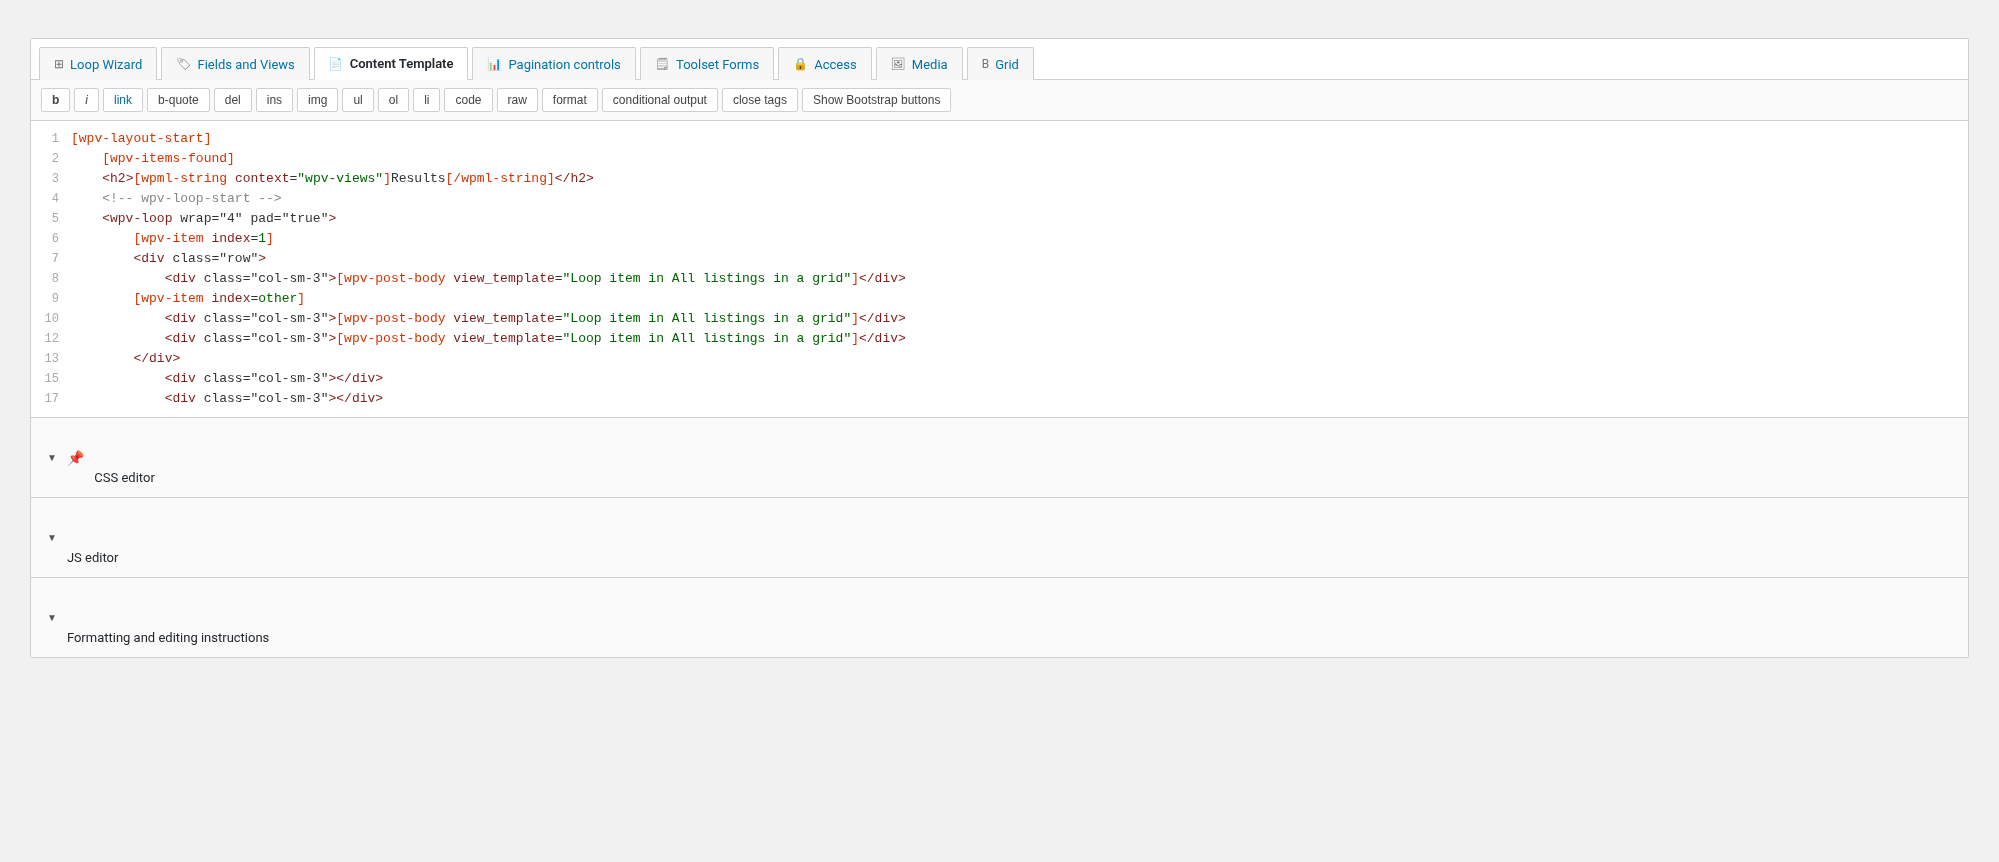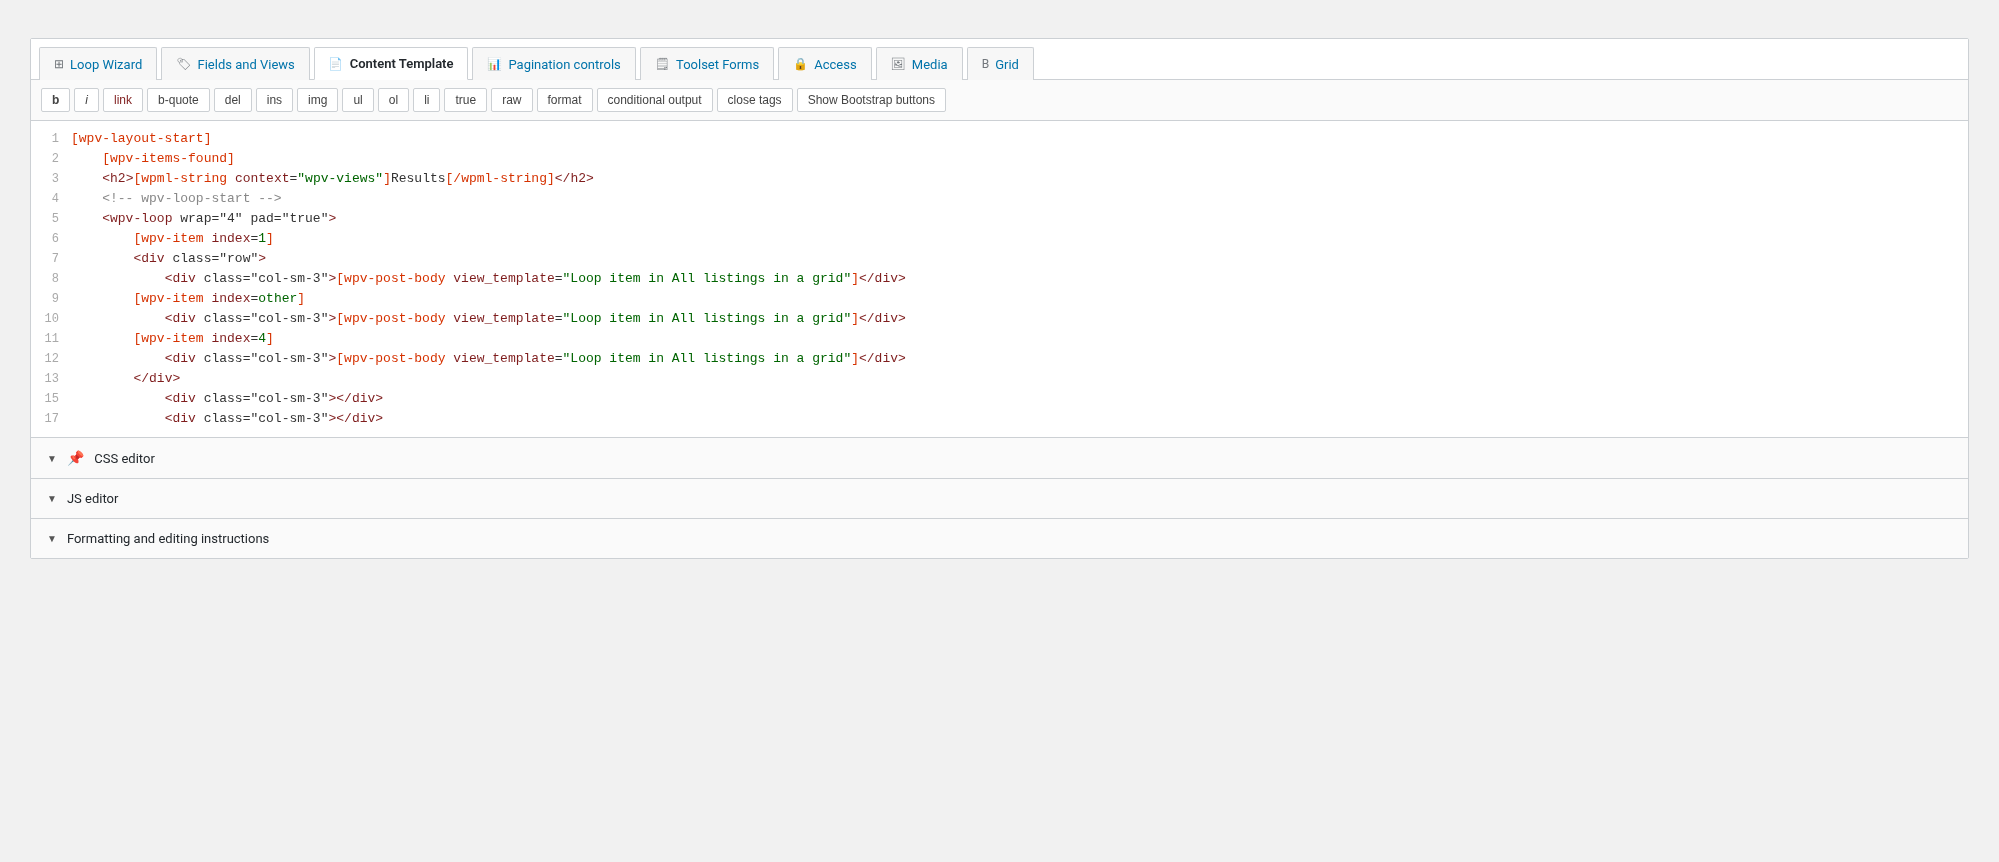--- a/index.html
+++ b/index.html
@@ -82,21 +82,21 @@
       border: 1px solid #ccd0d4;
       background: #fff;
       cursor: pointer;
       font-size: 12px;
       color: #444;
       border-radius: 2px;
       white-space: nowrap;
     }
     .toolbar-btn.bold { font-weight: bold; }
     .toolbar-btn.italic { font-style: italic; }
-    .toolbar-btn.underline { color: #7f1d1d; }
+    .toolbar-btn.underline { color: #0369a1; }
     .code-lines {
       display: flex;
       flex-direction: column;
       font-family: "Courier New", Courier, monospace;
       font-size: 13px;
       line-height: 20px;
       padding: 8px 0;
     }
     .code-line {
       display: flex;
@@ -150,20 +150,21 @@
       font-size: 10px;
     }
     .collapse-pin {
       color: #0073aa;
       font-size: 14px;
     }
     .collapse-title {
       font-size: 13px;
       font-weight: 400;
       color: #23282d;
+      margin-top: 40px;
     }
     .collapse-title.bold { font-weight: 400; }
     
     .editor-scroll-container::-webkit-scrollbar { width: 12px; }
     .editor-scroll-container::-webkit-scrollbar-track { background: #f1f1f1; }
     .editor-scroll-container::-webkit-scrollbar-thumb { background: #c1c1c1; border-radius: 6px; }
   </style>
 </head>
 <body>
 
@@ -215,21 +216,21 @@
         <button class="toolbar-btn bold">b</button>
         <button class="toolbar-btn italic">i</button>
         <button class="toolbar-btn underline">link</button>
         <button class="toolbar-btn">b-quote</button>
         <button class="toolbar-btn">del</button>
         <button class="toolbar-btn">ins</button>
         <button class="toolbar-btn">img</button>
         <button class="toolbar-btn">ul</button>
         <button class="toolbar-btn">ol</button>
         <button class="toolbar-btn">li</button>
-        <button class="toolbar-btn">true</button>
+        <button class="toolbar-btn">code</button>
         <button class="toolbar-btn">raw</button>
         <button class="toolbar-btn">format</button>
         <button class="toolbar-btn">conditional output</button>
         <button class="toolbar-btn">close tags</button>
         <button class="toolbar-btn">Show Bootstrap buttons</button>
       </div>
 
     <div class="editor-scroll-container">
       <div class="code-lines" id="code-lines">
           <div class="code-line">
@@ -266,24 +267,20 @@
           </div>
           <div class="code-line">
             <span class="line-number">9</span>
             <span class="line-content">        <span class="c-shortcode">[wpv-item</span> <span class="c-attr">index</span>=<span class="c-string">other</span><span class="c-shortcode">]</span></span>
           </div>
           <div class="code-line">
             <span class="line-number">10</span>
             <span class="line-content">            <span class="c-tag">&lt;div</span> class="col-sm-3"<span class="c-tag">&gt;</span><span class="c-shortcode">[wpv-post-body</span> <span class="c-attr">view_template</span>=<span class="c-string">"Loop item in All listings in a grid"</span><span class="c-shortcode">]</span><span class="c-tag">&lt;/div</span><span class="c-tag">&gt;</span></span>
           </div>
           <div class="code-line">
-            <span class="line-number">11</span>
-            <span class="line-content">        <span class="c-shortcode">[wpv-item</span> <span class="c-attr">index</span>=<span class="c-string">4</span><span class="c-shortcode">]</span></span>
-          </div>
-          <div class="code-line">
             <span class="line-number">12</span>
             <span class="line-content">            <span class="c-tag">&lt;div</span> class="col-sm-3"<span class="c-tag">&gt;</span><span class="c-shortcode">[wpv-post-body</span> <span class="c-attr">view_template</span>=<span class="c-string">"Loop item in All listings in a grid"</span><span class="c-shortcode">]</span><span class="c-tag">&lt;/div</span><span class="c-tag">&gt;</span></span>
           </div>
           <div class="code-line">
             <span class="line-number">13</span>
             <span class="line-content">        <span class="c-tag">&lt;/div</span><span class="c-tag">&gt;</span></span>
           </div>
           <div class="code-line">
             <span class="line-number">15</span>
             <span class="line-content">            <span class="c-tag">&lt;div</span> class="col-sm-3"<span class="c-tag">&gt;</span><span class="c-tag">&lt;/div</span><span class="c-tag">&gt;</span></span>

